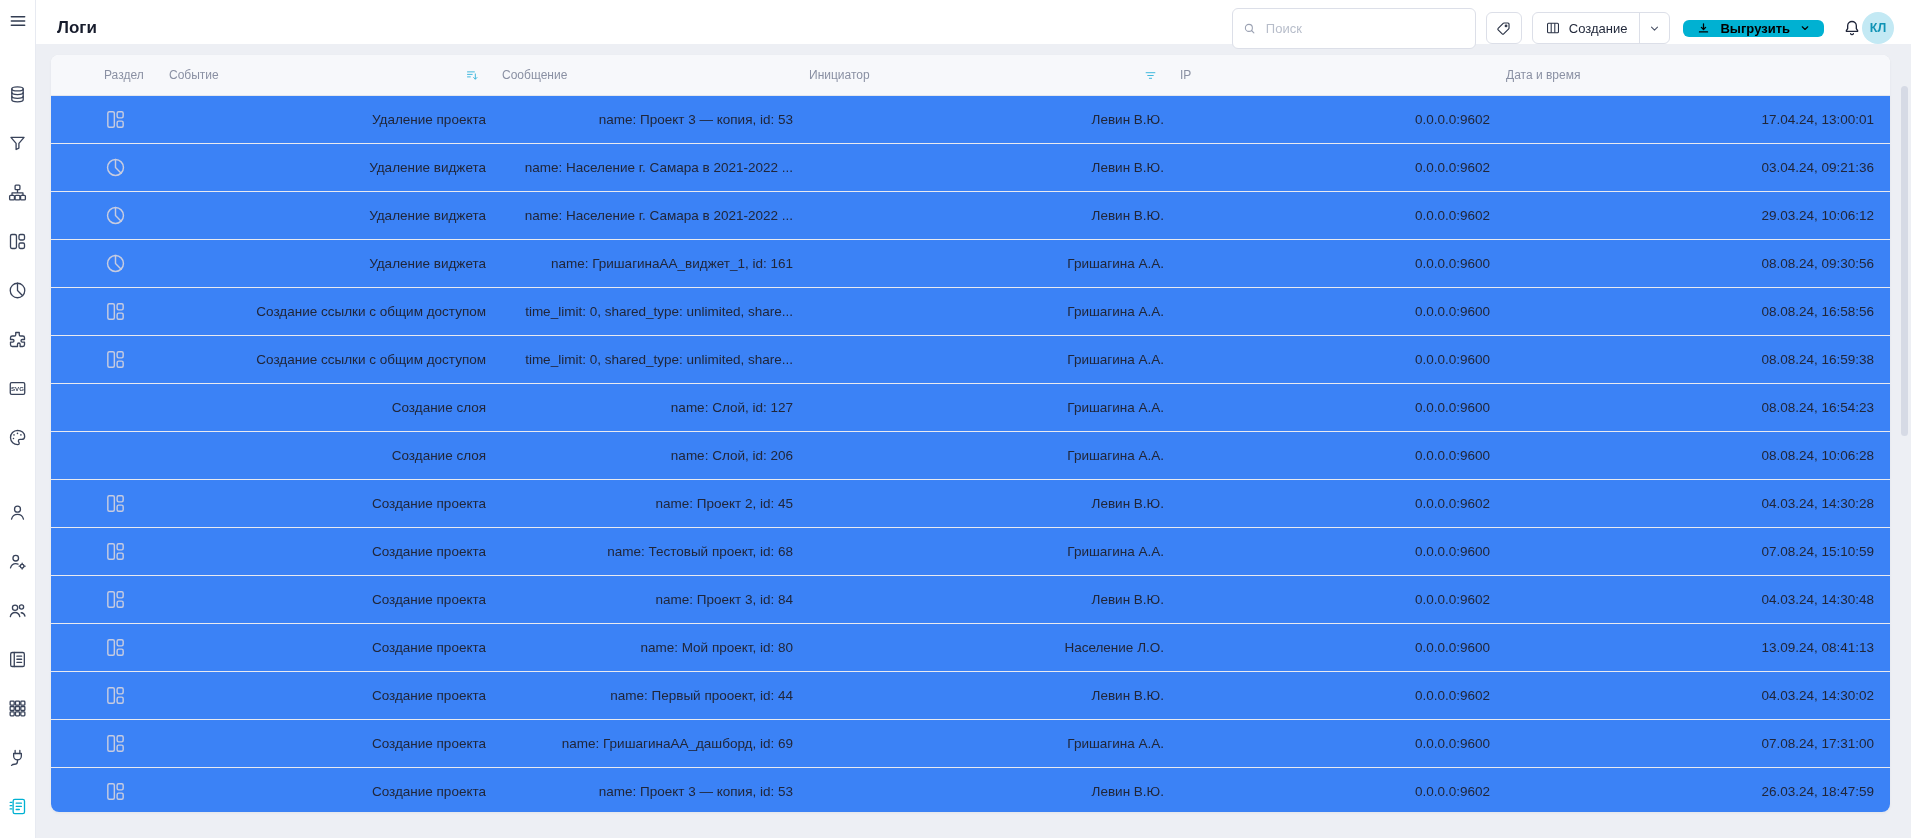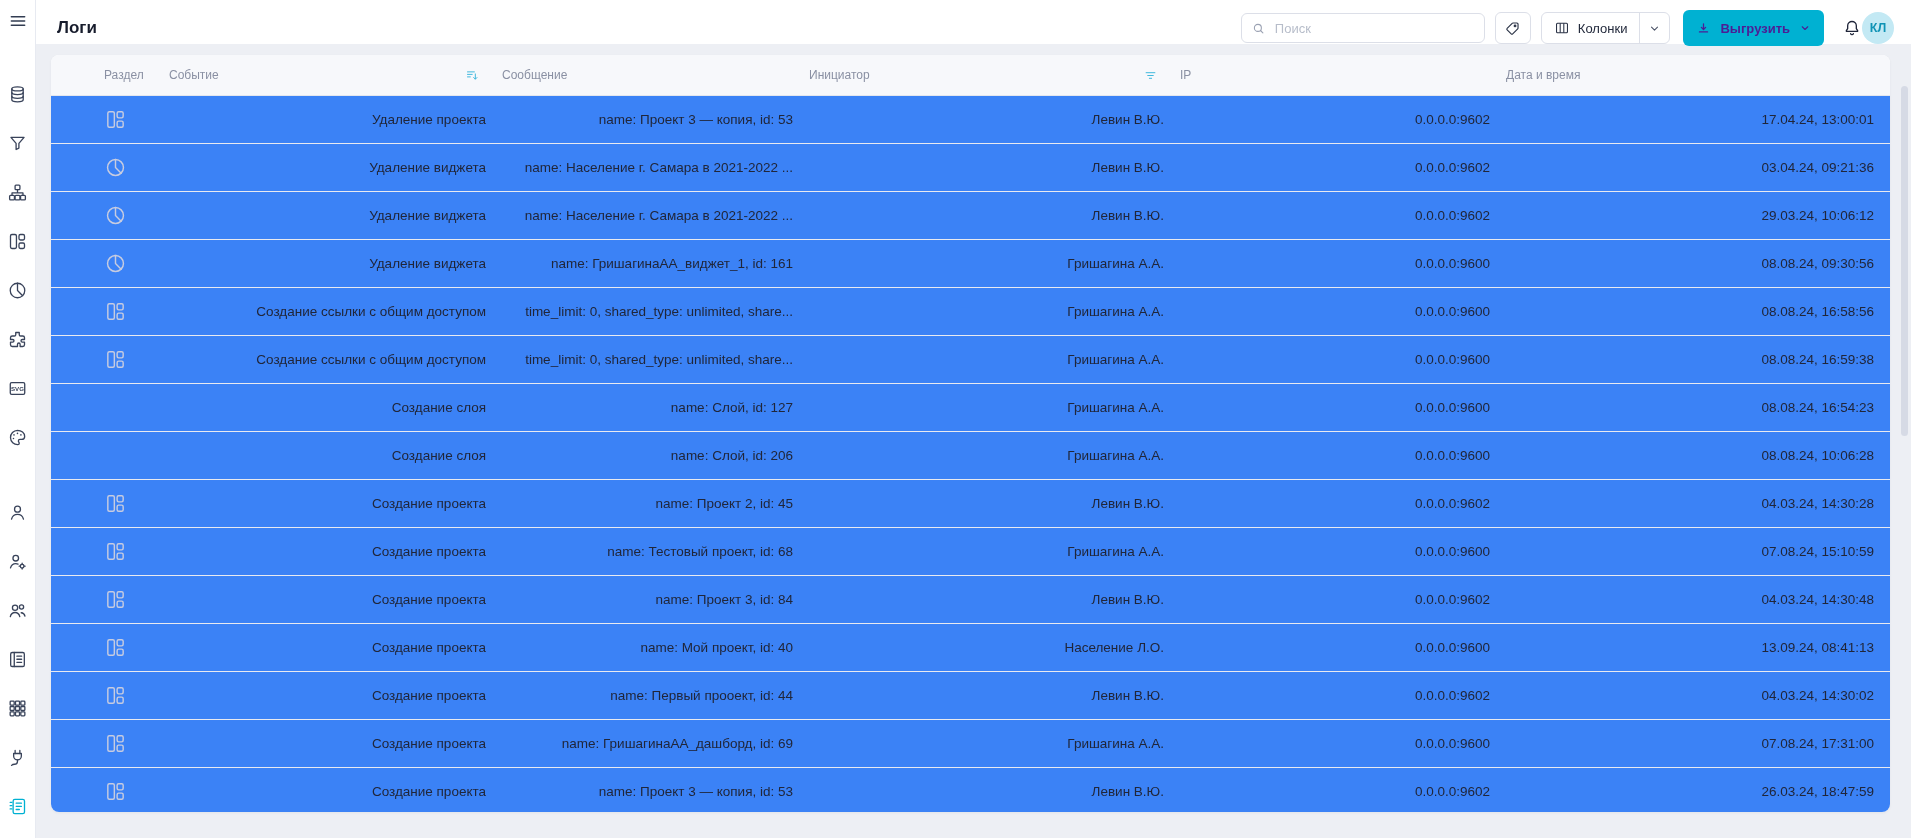--- a/index.html
+++ b/index.html
@@ -31,21 +31,21 @@
   
   .main{flex:1;display:flex;flex-direction:column;min-width:0;}
   .topbar{
     height:44px;background:#fff;display:flex;align-items:center;
     padding:12px 17px 0 21px;box-sizing:border-box;
   }
   .page-title{font-size:17px;font-weight:700;color:#171c2c;}
   .topbar-right{margin-left:auto;display:flex;align-items:center;}
 
   .search-box{
-    width:244px;height:30px;border:1px solid #dcdfe8;border-radius:6px;background:#fff;
+    width:244px;height:41px;border:1px solid #dcdfe8;border-radius:6px;background:#fff;
     display:flex;align-items:center;padding:0 9px;box-sizing:border-box;
   }
   .search-box svg{width:15px;height:15px;color:#9aa1b2;flex:none;}
   .search-box input{
     border:none;outline:none;flex:1;min-width:0;margin-left:7px;font-size:13px;
     font-family:inherit;color:#20263a;background:transparent;
   }
   .search-box input::placeholder{color:#b7bdca;}
 
   .icon-btn{
@@ -61,22 +61,22 @@
   .split-main{display:flex;align-items:center;padding:0 12px;cursor:pointer;color:#232a3c;}
   .split-main svg{width:16px;height:16px;margin-right:8px;color:#2a3245;}
   .split-label{font-size:13px;}
   .split-caret{
     width:29px;display:flex;align-items:center;justify-content:center;border-left:1px solid #dcdfe8;
     color:#4a5266;cursor:pointer;
   }
   .split-caret svg{width:13px;height:13px;}
 
   .export-btn{
-    margin-left:13px;height:36px;padding:0 13px;border:none;border-radius:6px;
-    background:var(--accent,#00b1d2);color:#4c1d95;display:flex;align-items:center;cursor:pointer;
+    margin-left:13px;height:17px;padding:0 13px;border:none;border-radius:6px;
+    background:var(--accent,#00b1d2);color:#000000;display:flex;align-items:center;cursor:pointer;
     font-family:inherit;
   }
   .export-btn svg{width:15px;height:15px;}
   .export-label{font-size:13px;font-weight:700;margin:0 9px;}
 
   .bell-btn{margin-left:18px;color:#20263a;cursor:pointer;display:flex;}
   .bell-btn svg{width:20px;height:20px;}
   .avatar{
     width:32px;height:32px;border-radius:50%;
     background:var(--avatar-bg,#c3e9f4);color:var(--avatar-text,#0f93b5);
@@ -266,21 +266,21 @@
               <circle cx="15.6" cy="8.4" r="1.2"></circle>
             </svg>
         </div>
 
         <div class="split-btn">
           <div class="split-main">
             <svg viewBox="0 0 24 24" fill="none" stroke="currentColor" stroke-width="1.6">
                 <rect x="3.8" y="5" width="16.4" height="14" rx="1.5"></rect>
                 <path d="M9.3 5v14M14.7 5v14"></path>
               </svg>
-            <span class="split-label">Колонки</span>
+            <span class="split-label">Создание</span>
           </div>
           <div class="split-caret">
             <svg viewBox="0 0 24 24" fill="none" stroke="currentColor" stroke-width="2" stroke-linecap="round" stroke-linejoin="round">
                 <path d="M6.5 9.5l5.5 5.5 5.5-5.5"></path>
               </svg>
           </div>
         </div>
 
         <button class="export-btn">
           <svg viewBox="0 0 24 24" fill="none" stroke="currentColor" stroke-width="2" stroke-linecap="round" stroke-linejoin="round">
@@ -489,21 +489,21 @@
 
   <div class="trow">
     <div class="td c0">
                 <svg viewBox="0 0 24 24" fill="none" stroke="currentColor" stroke-width="1.5" stroke-linecap="round" stroke-linejoin="round">
                   <rect x="4" y="4" width="6.8" height="16" rx="1.6"></rect>
                   <rect x="13.7" y="4" width="6.3" height="6.3" rx="1.6"></rect>
                   <rect x="13.7" y="13.7" width="6.3" height="6.3" rx="1.6"></rect>
                 </svg>
               </div>
     <div class="td">Создание проекта</div>
-    <div class="td">name: Мой проект, id: 40</div>
+    <div class="td">name: Мой проект, id: 80</div>
     <div class="td">Население Л.О.</div>
     <div class="td">0.0.0.0:9600</div>
     <div class="td">13.09.24, 08:41:13</div>
   </div>
 
   <div class="trow">
     <div class="td c0">
                 <svg viewBox="0 0 24 24" fill="none" stroke="currentColor" stroke-width="1.5" stroke-linecap="round" stroke-linejoin="round">
                   <rect x="4" y="4" width="6.8" height="16" rx="1.6"></rect>
                   <rect x="13.7" y="4" width="6.3" height="6.3" rx="1.6"></rect>

